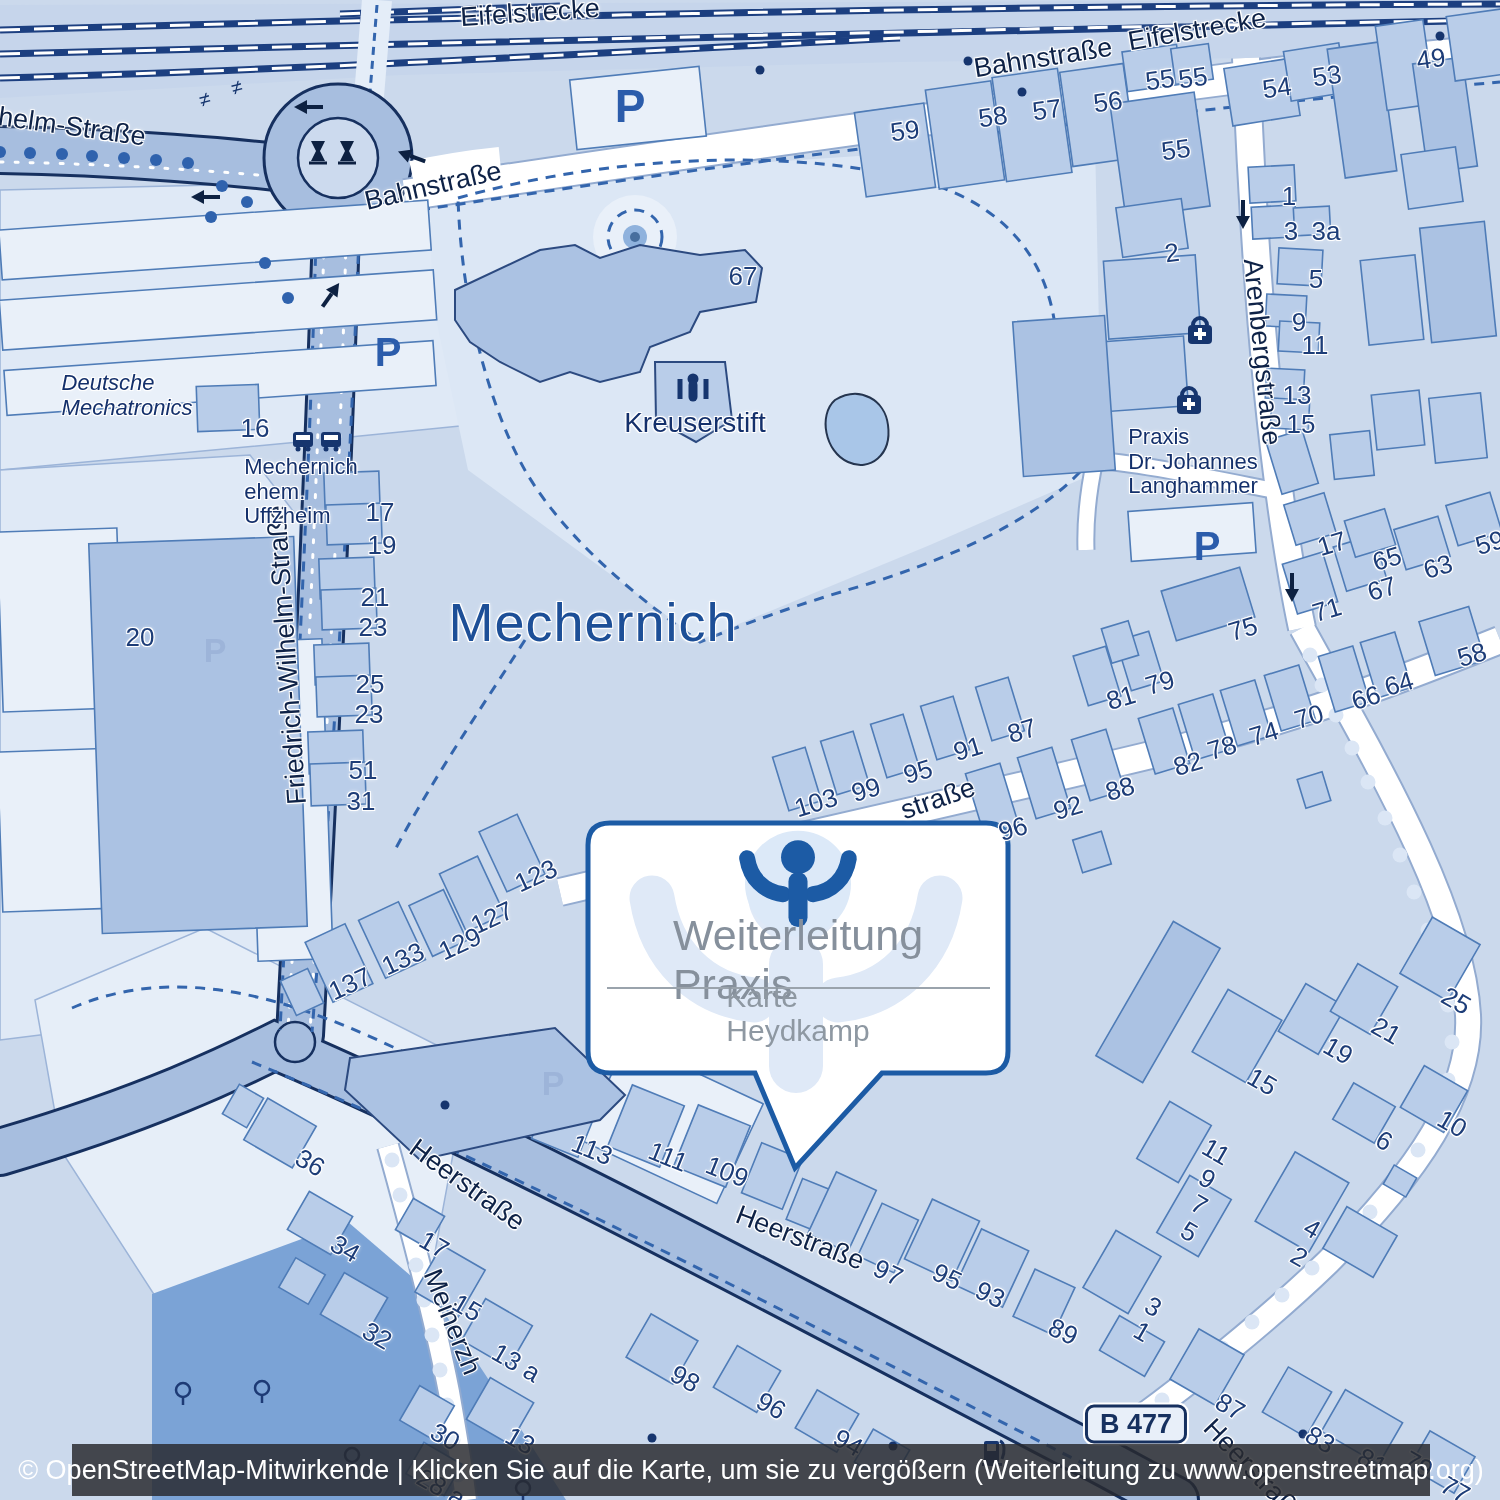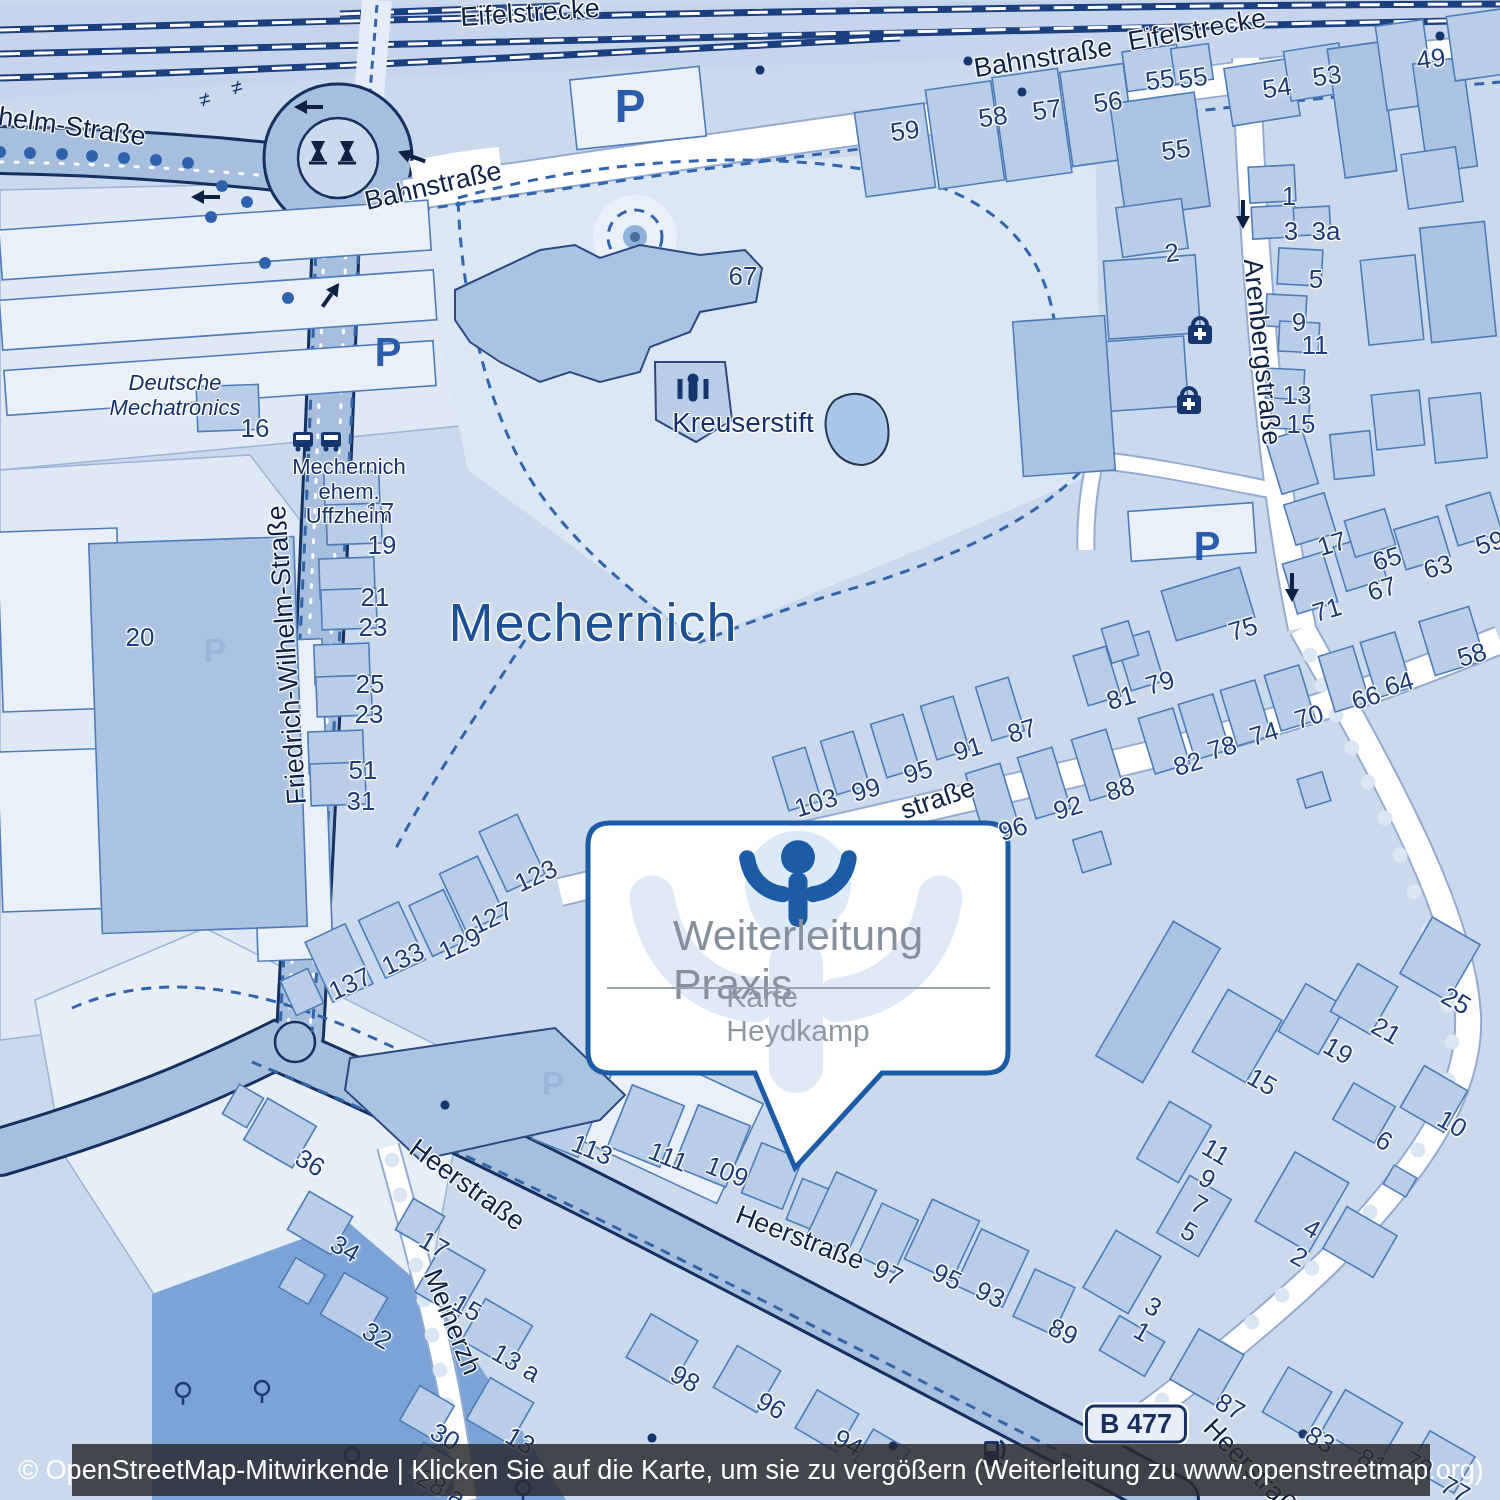--- a/index.html
+++ b/index.html
@@ -4,21 +4,21 @@
 <style>
   html,body{margin:0;padding:0;background:#cbd9ec;}
   #stage{position:relative;width:1500px;height:1500px;overflow:hidden;
          font-family:"Liberation Sans",sans-serif;background:#cbd9ec;}
   #map-svg{position:absolute;left:0;top:0;}
   #labels{position:absolute;left:0;top:0;width:1500px;height:1500px;pointer-events:none;}
   .lbl{position:absolute;white-space:nowrap;transform:translate(-50%,-50%);
        text-shadow:-1px -1px 0 #fff,1px -1px 0 #fff,-1px 1px 0 #fff,1px 1px 0 #fff,0 0 4px #fff;}
   .street{color:#0e2247;font-size:27px;font-weight:500;}
   .num{color:#1d3d78;font-size:26px;font-weight:500;}
-  .poi{color:#14306b;font-size:22px;font-weight:500;text-align:center;white-space:pre-line;line-height:1.12;margin-left:48px;}
+  .poi{color:#14306b;font-size:22px;font-weight:500;white-space:pre-line;line-height:1.12;}
   .poi.it{font-style:italic;}
   .city{color:#1d4f97;font-size:54px;font-weight:500;letter-spacing:1px;}
   #route-badge{position:absolute;transform:translate(-50%,-50%);background:#e8eff9;
        border:3px solid #16305f;border-radius:9px;padding:1px 12px;color:#16305f;
        font-size:27px;font-weight:bold;box-shadow:0 0 0 2px #fff;}
   #callout-text{position:absolute;left:0;top:0;pointer-events:none;}
   .co-title{position:absolute;transform:translate(-50%,-50%);color:#86909c;font-size:43px;font-weight:500;}
   .co-sub{position:absolute;transform:translate(-50%,-50%);color:#8e98a2;font-size:30px;font-weight:500;}
   .co-div{position:absolute;height:2px;background:#9aa3ac;}
   #attribution{position:absolute;left:72px;top:1444px;width:1358px;height:52px;
@@ -598,20 +598,23 @@
       <div class="lbl num" style="left: 441px; top: 1488px; transform: translate(-50%, -50%) rotate(30deg);">28 a</div>
       <div class="lbl num" style="left: 685px; top: 1379px; transform: translate(-50%, -50%) rotate(30deg);">98</div>
       <div class="lbl num" style="left: 771px; top: 1406px; transform: translate(-50%, -50%) rotate(30deg);">96</div>
       <div class="lbl num" style="left: 848px; top: 1443px; transform: translate(-50%, -50%) rotate(30deg);">94</div>
       <div class="lbl poi it" style="left: 127px; top: 396px; white-space: pre-line;">Deutsche
 Mechatronics</div>
       <div class="lbl poi" style="left: 301px; top: 492px; white-space: pre-line;">Mechernich
 ehem.
 Uffzheim</div>
       <div class="lbl poi" style="left: 695px; top: 423px; font-size: 28px; white-space: pre-line;">Kreuserstift</div>
+      <div class="lbl poi" style="left: 1193px; top: 462px; white-space: pre-line;">Praxis
+Dr. Johannes
+Langhammer</div>
       <div class="lbl city" style="left: 593px; top: 622px;">Mechernich</div>
     </div>
 
 <div id="route-badge" style="left: 1136px; top: 1424px;">B 477</div>
 
 <div id="attribution">
   <span>© OpenStreetMap-Mitwirkende | Klicken Sie auf die Karte, um sie zu vergößern (Weiterleitung zu www.openstreetmap.org)</span>
 </div>
 
 </div>

